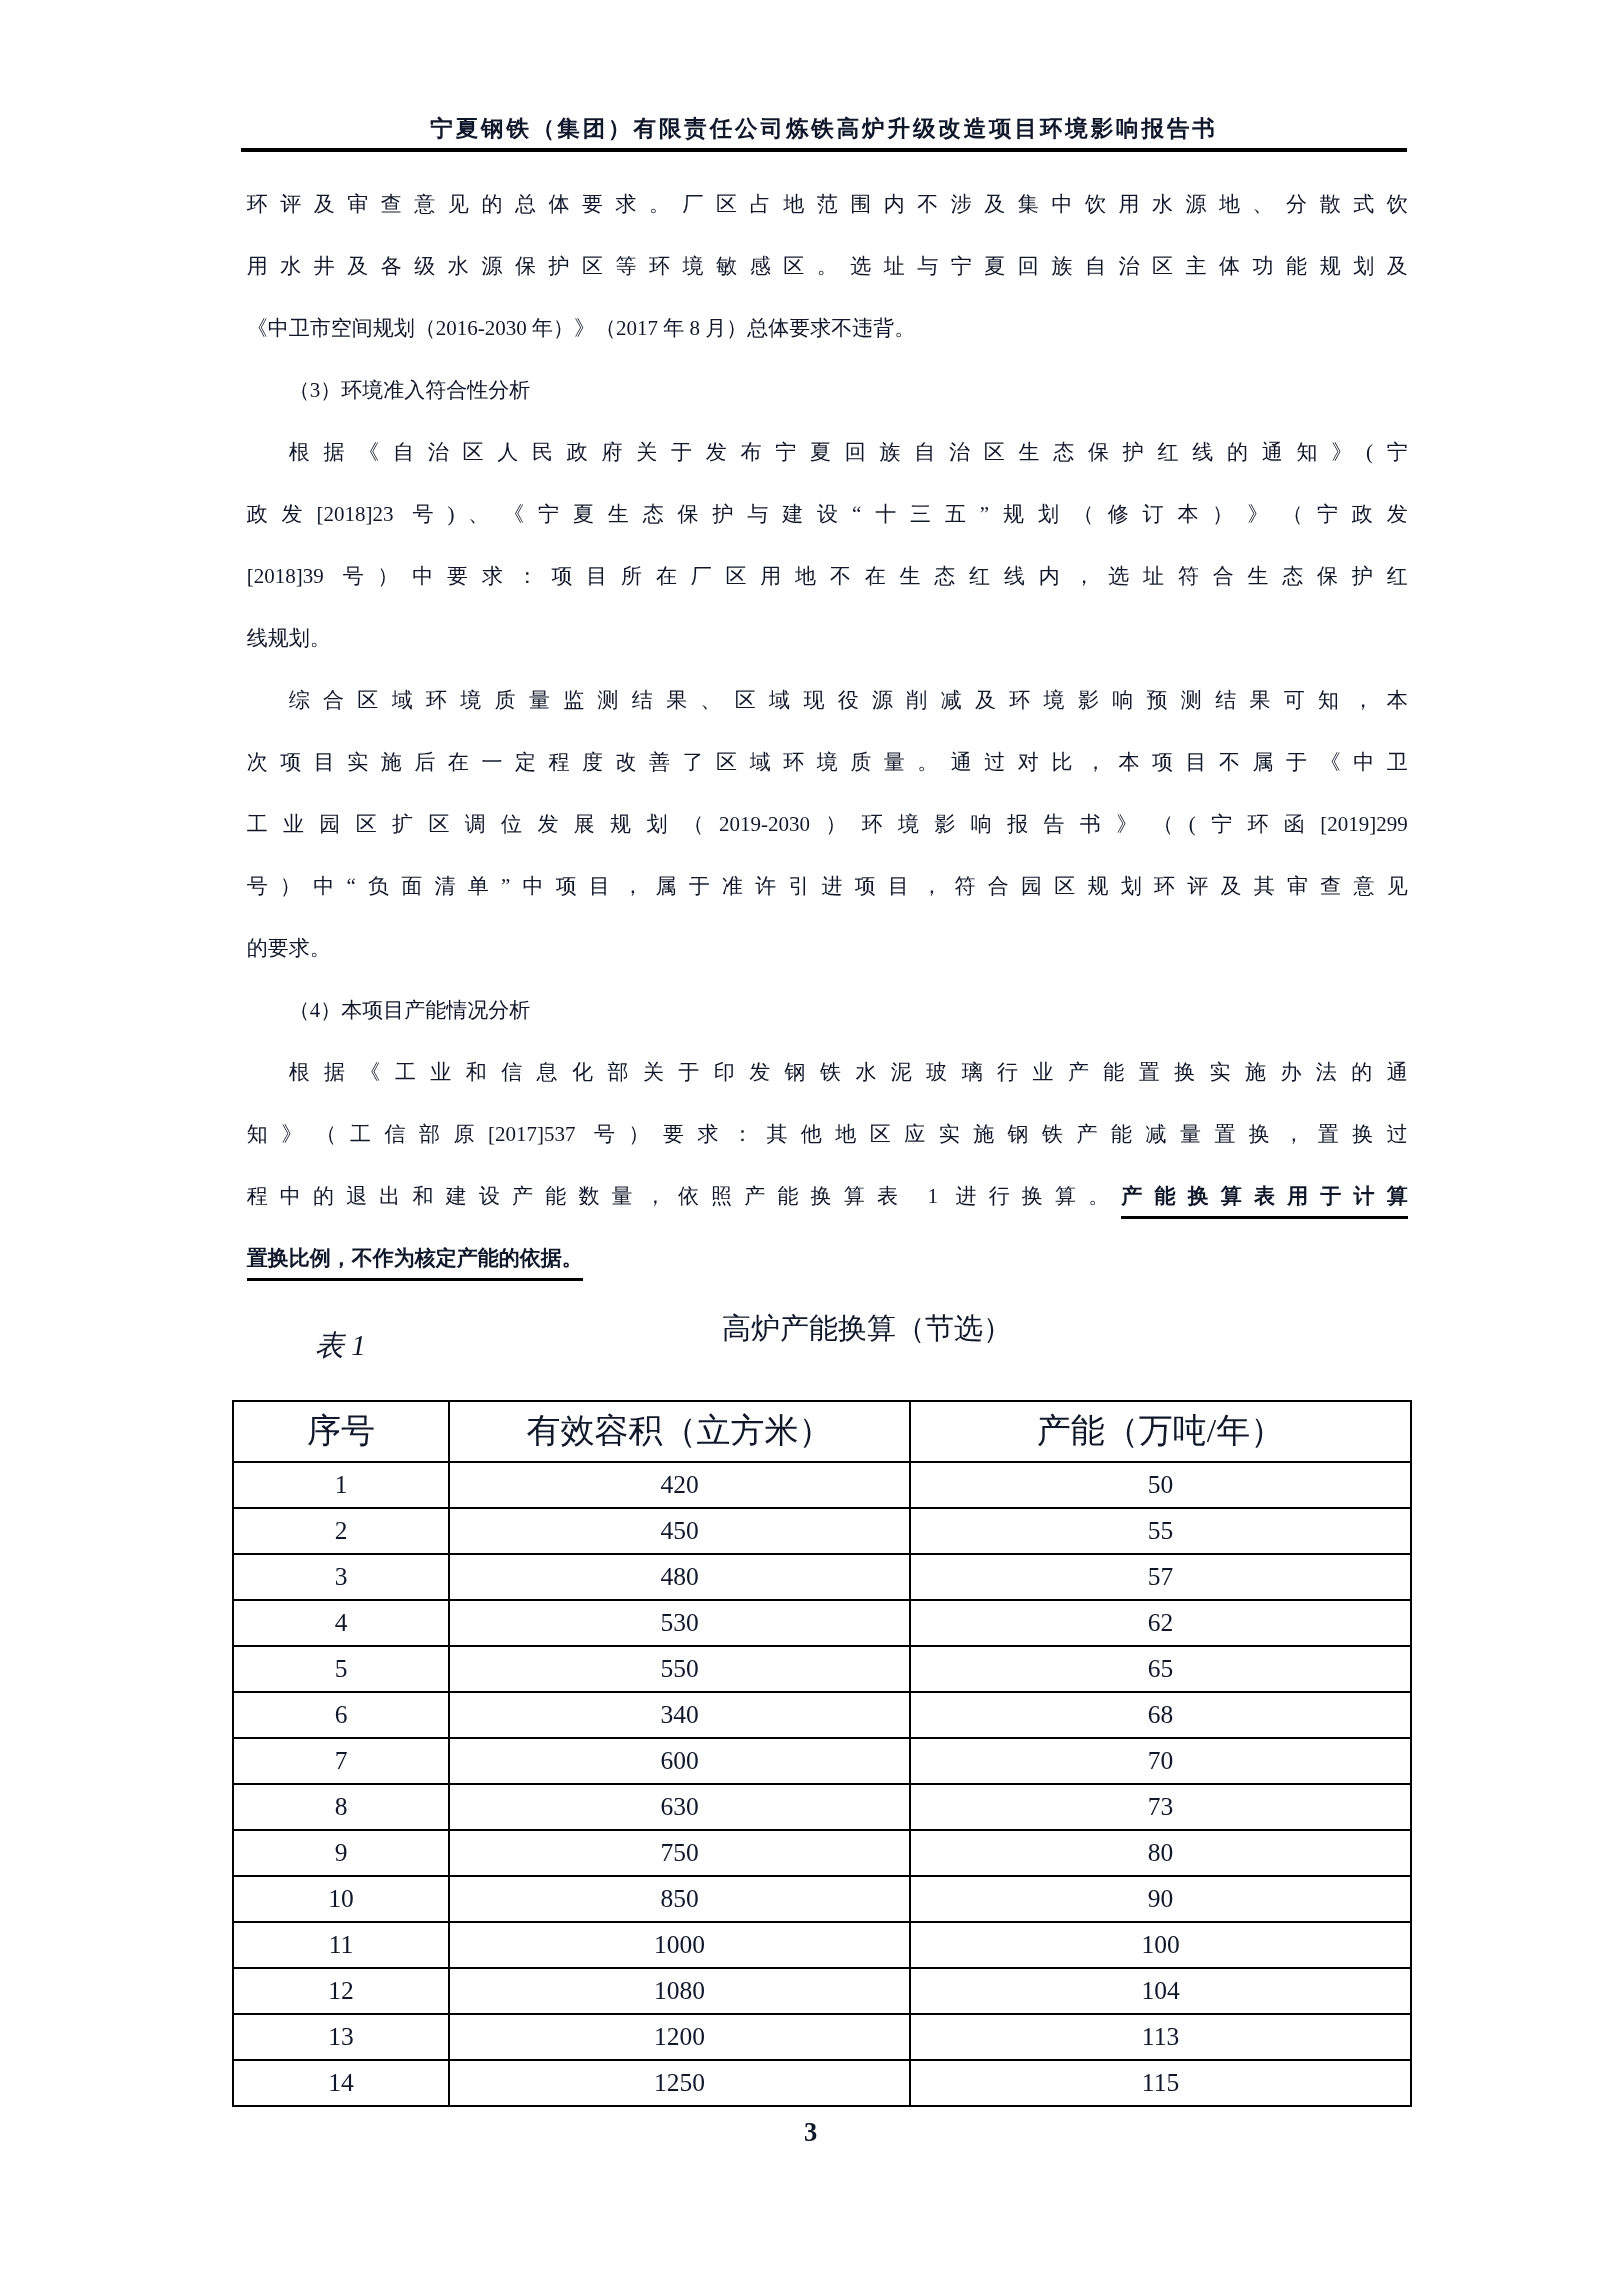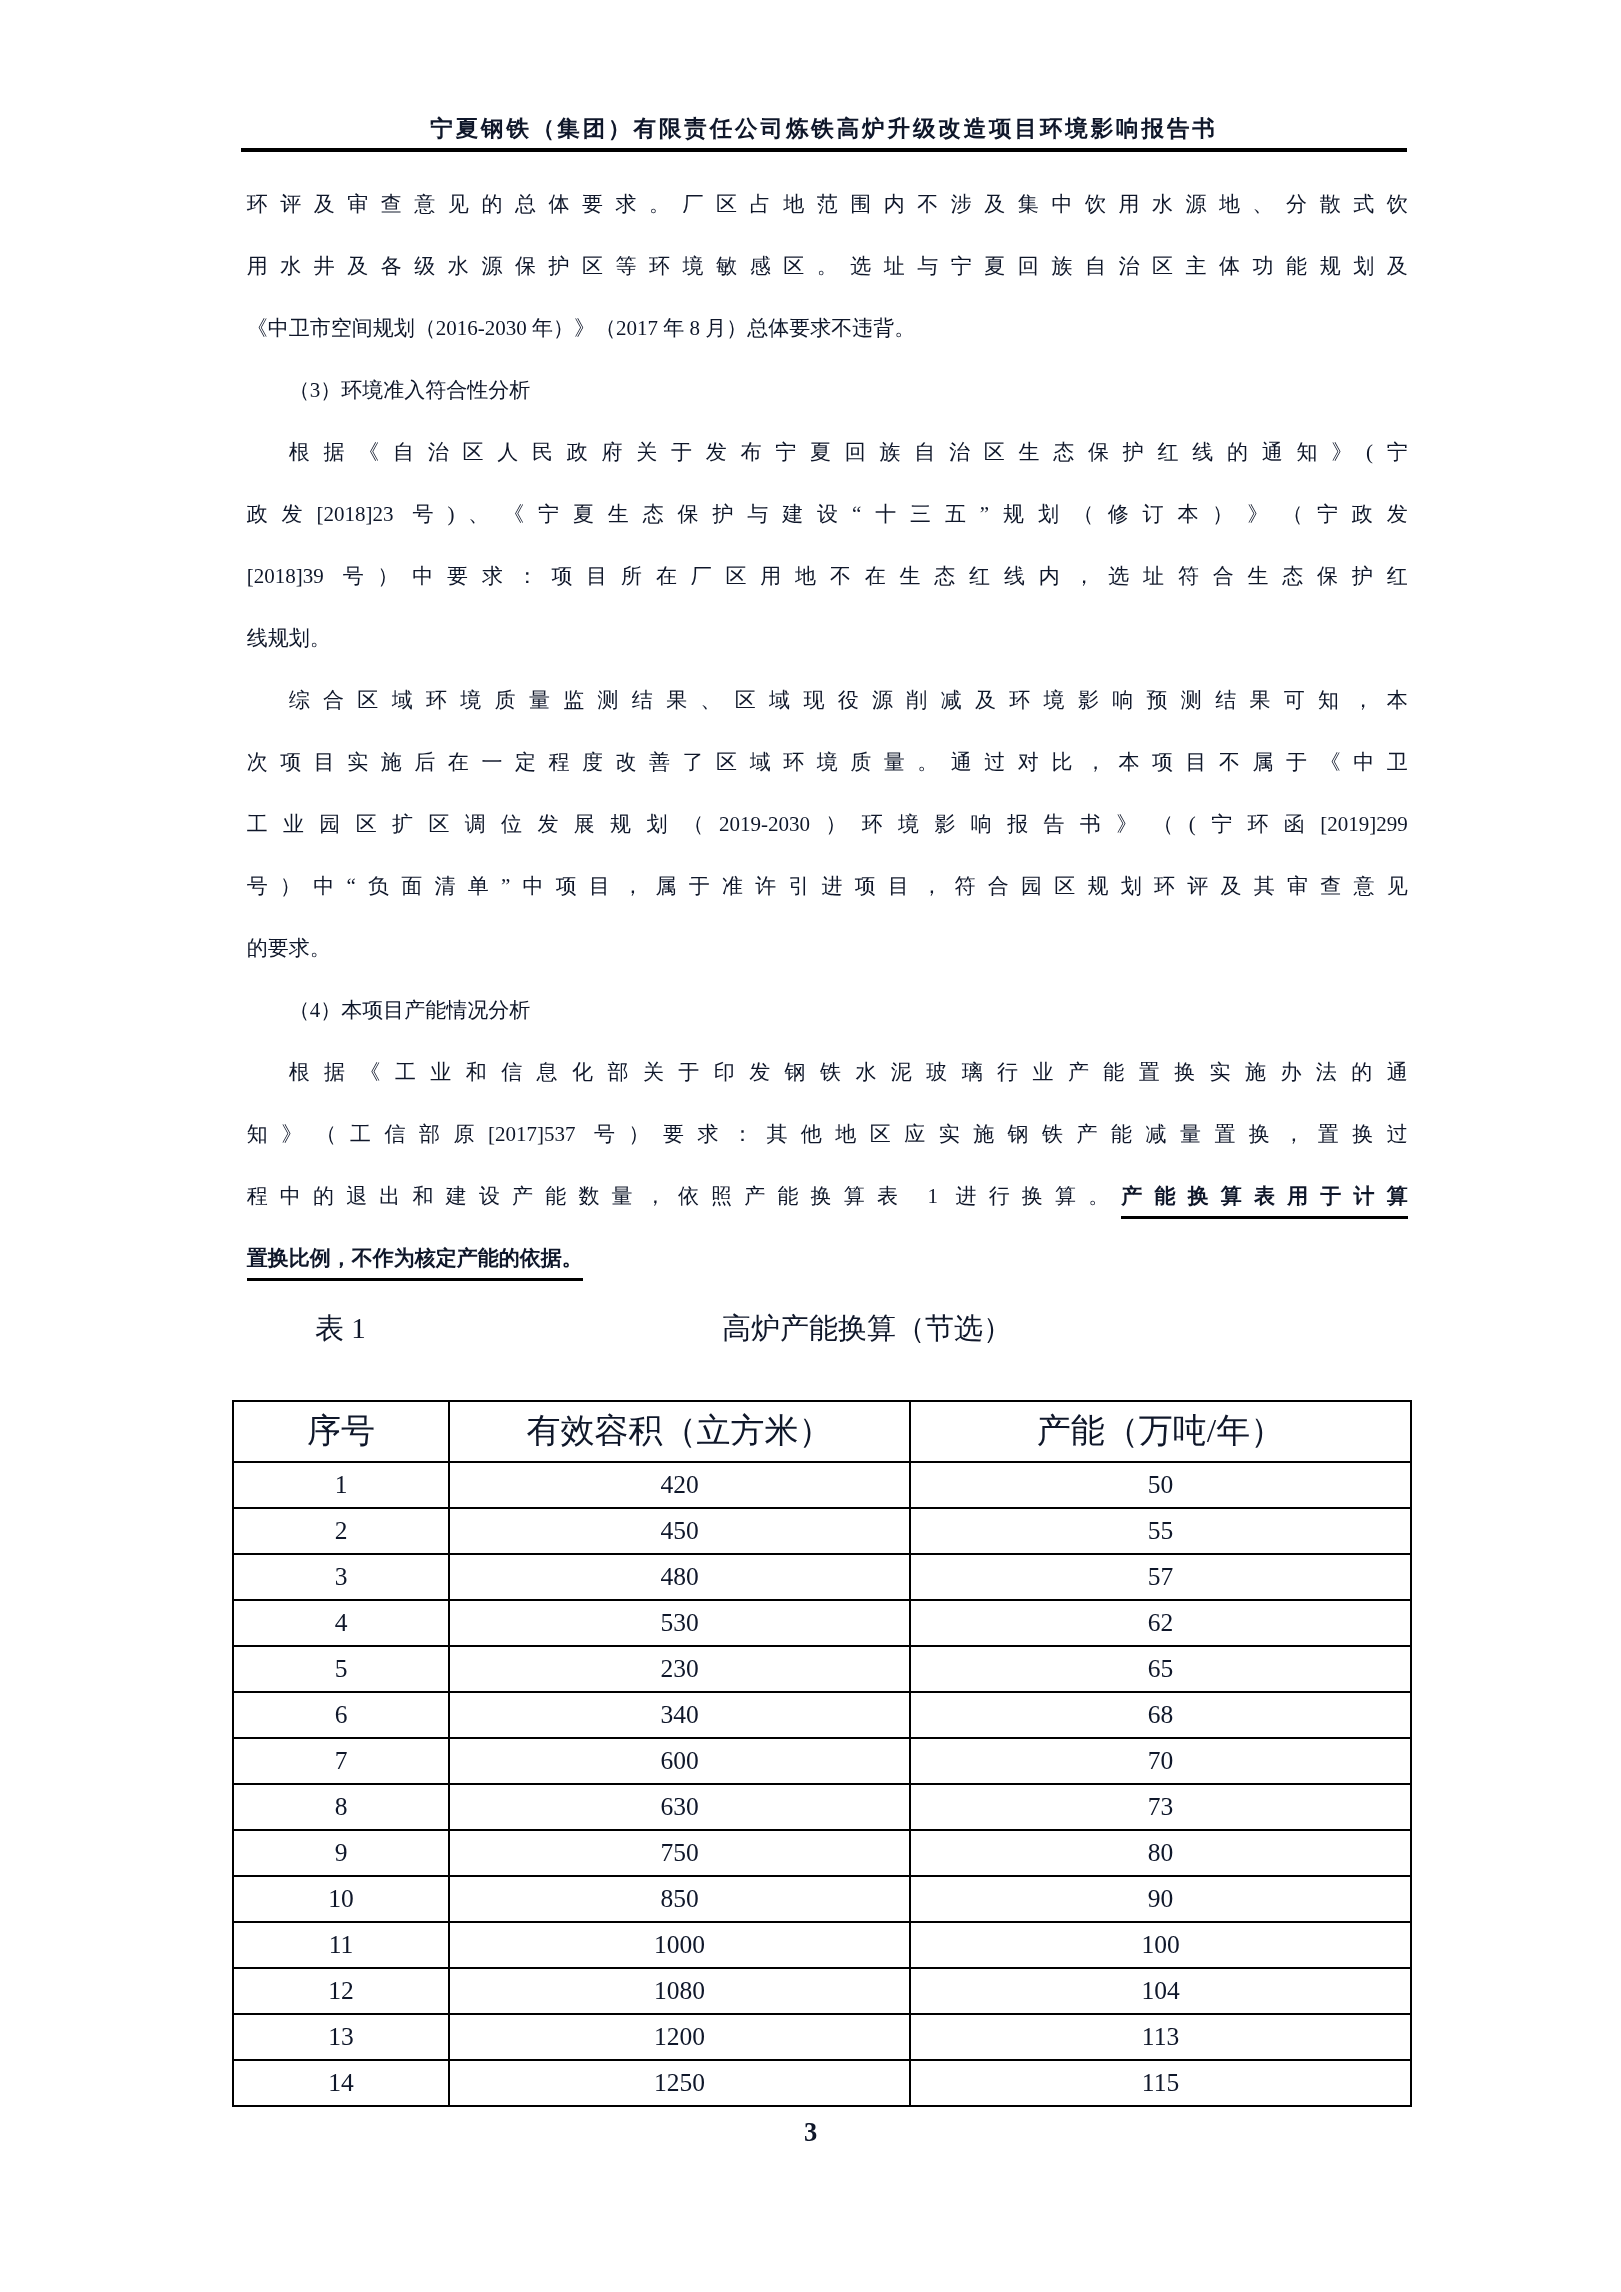--- a/index.html
+++ b/index.html
@@ -68,21 +68,22 @@
   .table-caption {
     position: relative;
     margin-top: 7.8px;
     font-size: 29px;
     line-height: 62px;
     height: 62px;
   }
   .caption-label {
     position: absolute;
     left: 83px;
-    top: 0;
+    top: 17px;
+    font-style: italic;
   }
   .caption-title {
     text-align: center;
     padding-left: 93px;
   }
 
   
   table.conversion {
     margin-top: 41px;
     width: 1177px;
@@ -182,21 +183,21 @@
             <td>480</td>
             <td>57</td>
           </tr>
           <tr>
             <td>4</td>
             <td>530</td>
             <td>62</td>
           </tr>
           <tr>
             <td>5</td>
-            <td>230</td>
+            <td>550</td>
             <td>65</td>
           </tr>
           <tr>
             <td>6</td>
             <td>340</td>
             <td>68</td>
           </tr>
           <tr>
             <td>7</td>
             <td>600</td>

